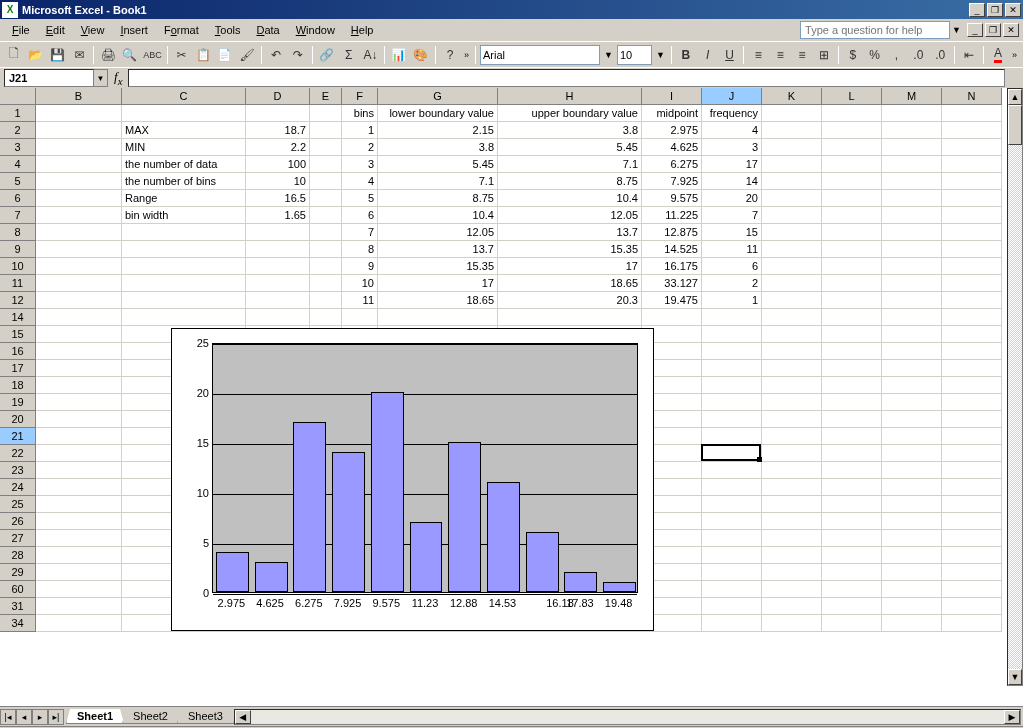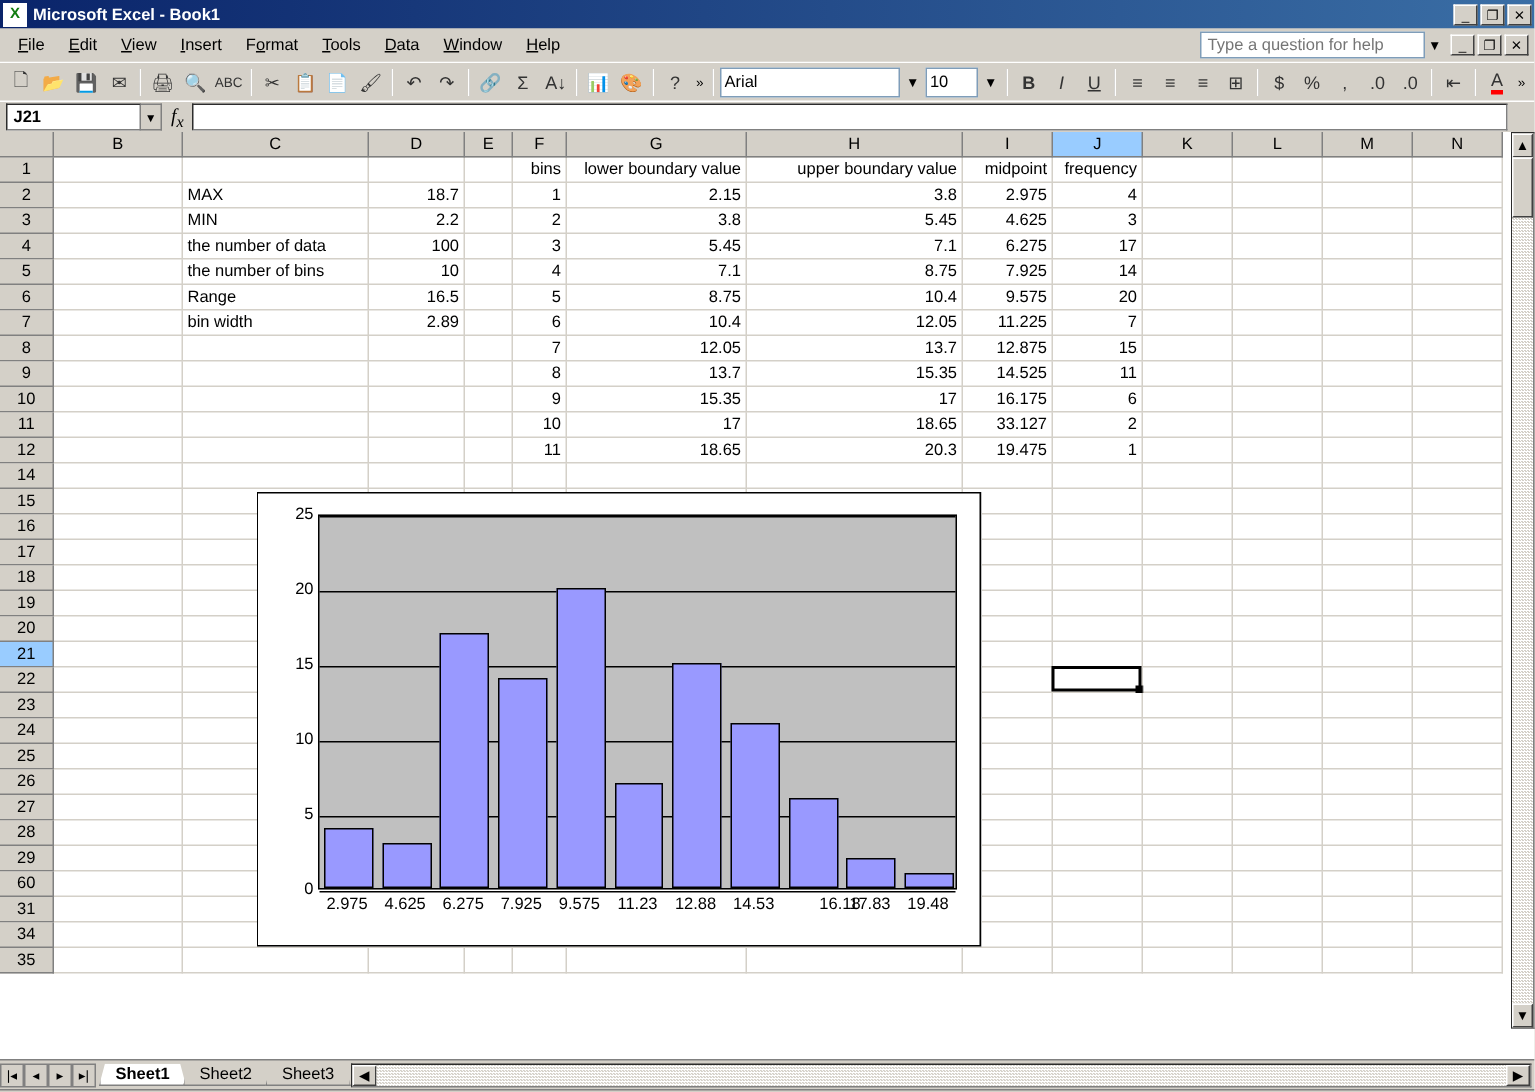--- a/index.html
+++ b/index.html
@@ -285,21 +285,21 @@
         <div class="cell r" style="width: 60px;">20</div>
         <div class="cell" style="width: 60px;"></div>
         <div class="cell" style="width: 60px;"></div>
         <div class="cell" style="width: 60px;"></div>
         <div class="cell" style="width: 60px;"></div>
       </div>
       <div class="row">
         <div class="row-hdr">7</div>
         <div class="cell" style="width: 86px;"></div>
         <div class="cell" style="width: 124px;">bin width</div>
-        <div class="cell r" style="width: 64px;">2.89</div>
+        <div class="cell r" style="width: 64px;">1.65</div>
         <div class="cell" style="width: 32px;"></div>
         <div class="cell r" style="width: 36px;">6</div>
         <div class="cell r" style="width: 120px;">10.4</div>
         <div class="cell r" style="width: 144px;">12.05</div>
         <div class="cell r" style="width: 60px;">11.225</div>
         <div class="cell r" style="width: 60px;">7</div>
         <div class="cell" style="width: 60px;"></div>
         <div class="cell" style="width: 60px;"></div>
         <div class="cell" style="width: 60px;"></div>
         <div class="cell" style="width: 60px;"></div>
@@ -667,36 +667,20 @@
         <div class="cell" style="width: 144px;"></div>
         <div class="cell" style="width: 60px;"></div>
         <div class="cell" style="width: 60px;"></div>
         <div class="cell" style="width: 60px;"></div>
         <div class="cell" style="width: 60px;"></div>
         <div class="cell" style="width: 60px;"></div>
         <div class="cell" style="width: 60px;"></div>
       </div>
       <div class="row">
         <div class="row-hdr">34</div>
-        <div class="cell" style="width: 86px;"></div>
-        <div class="cell" style="width: 124px;"></div>
-        <div class="cell" style="width: 64px;"></div>
-        <div class="cell" style="width: 32px;"></div>
-        <div class="cell" style="width: 36px;"></div>
-        <div class="cell" style="width: 120px;"></div>
-        <div class="cell" style="width: 144px;"></div>
-        <div class="cell" style="width: 60px;"></div>
-        <div class="cell" style="width: 60px;"></div>
-        <div class="cell" style="width: 60px;"></div>
-        <div class="cell" style="width: 60px;"></div>
-        <div class="cell" style="width: 60px;"></div>
-        <div class="cell" style="width: 60px;"></div>
-      </div>
-      <div class="row">
-        <div class="row-hdr">35</div>
         <div class="cell" style="width: 86px;"></div>
         <div class="cell" style="width: 124px;"></div>
         <div class="cell" style="width: 64px;"></div>
         <div class="cell" style="width: 32px;"></div>
         <div class="cell" style="width: 36px;"></div>
         <div class="cell" style="width: 120px;"></div>
         <div class="cell" style="width: 144px;"></div>
         <div class="cell" style="width: 60px;"></div>
         <div class="cell" style="width: 60px;"></div>
         <div class="cell" style="width: 60px;"></div>

